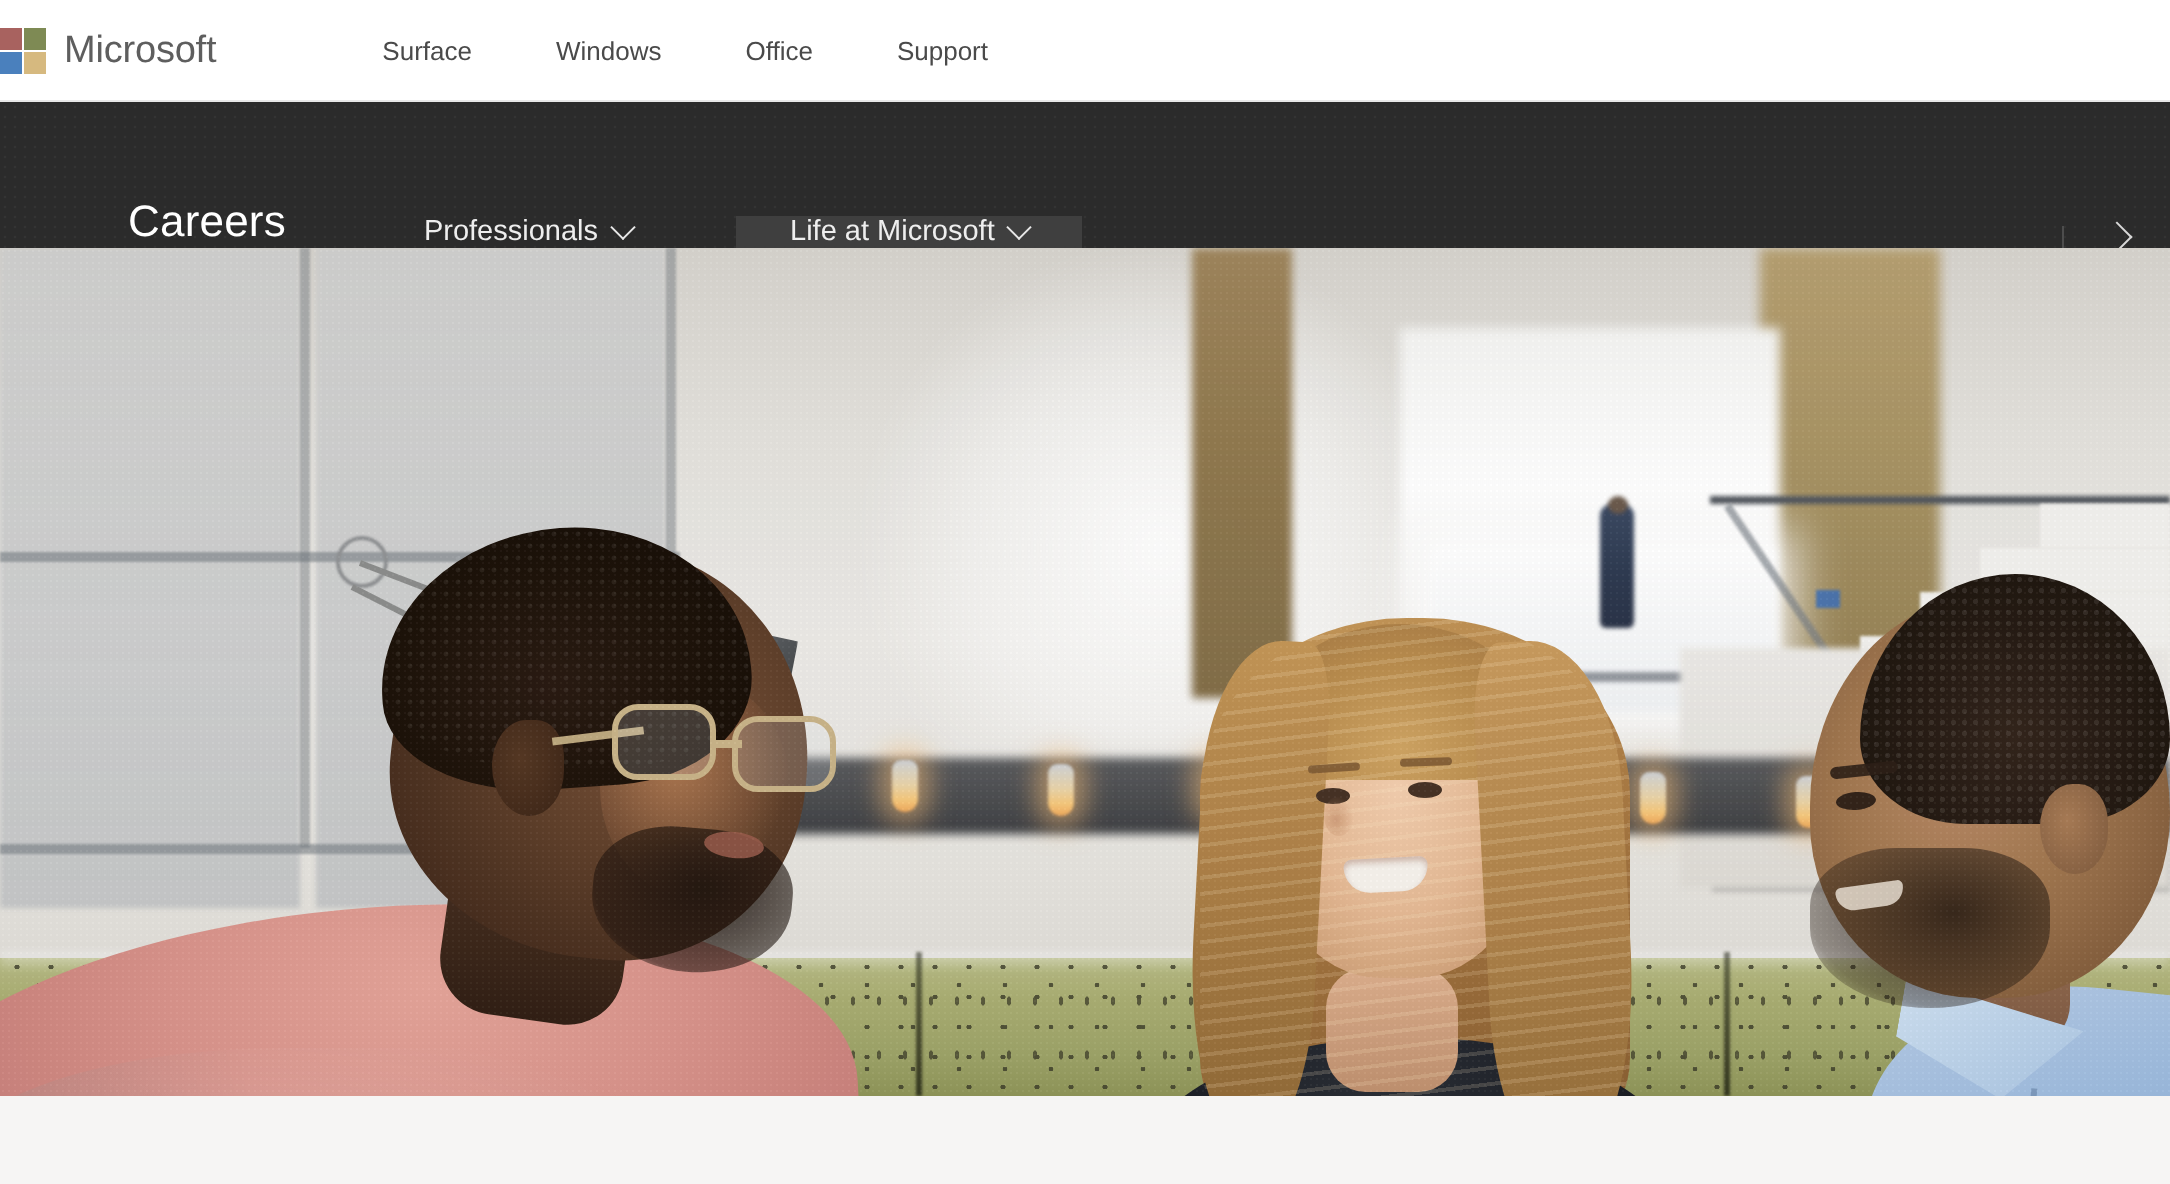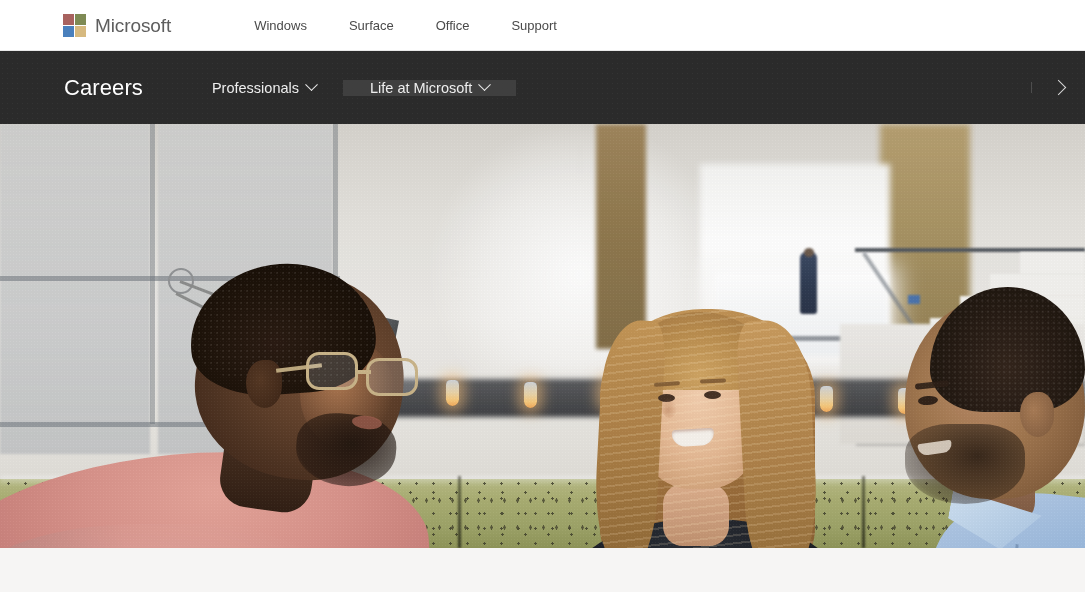--- a/index.html
+++ b/index.html
@@ -13,21 +13,20 @@
   
   .ms-header {
     position: absolute; top: 0; left: 0;
     width: 1085px; height: 51px;
     background: #ffffff;
     display: flex; align-items: center;
     border-bottom: 1px solid #e8e8e8;
   }
   .ms-logo-wrap {
     display: flex; align-items: center;
-    margin-left: 63px;
     height: 100%;
     cursor: pointer;
   }
   .ms-logo-squares {
     width: 23px; height: 23px;
     display: grid;
     grid-template-columns: 11px 11px;
     grid-template-rows: 11px 11px;
     gap: 1px;
     flex: 0 0 auto;
@@ -67,21 +66,21 @@
   .careers-bar::after {
     content: "";
     position: absolute; inset: 0;
     pointer-events: none;
     background-image: radial-gradient(rgba(255,255,255,0.045) 0.7px, transparent 0.8px);
     background-size: 5px 5px;
   }
   .careers-inner {
     position: relative; z-index: 2;
     height: 100%;
-    display: flex; align-items: center;
+    display: flex; align-items: flex-end;
   }
   .careers-brand {
     display: flex; align-items: center;
     margin-left: 64px;
     font-size: 22px;
     color: #ffffff;
     font-weight: 400;
     letter-spacing: 0.1px;
     cursor: pointer;
     white-space: nowrap;
@@ -108,21 +107,21 @@
     transform: rotate(45deg) translate(-2px, -2px);
     flex: 0 0 auto;
   }
   .ctab.is-active::after {
     content: "";
     position: absolute;
     left: 27px; right: 27px; bottom: 9px;
     height: 2px;
     background: #ffffff;
   }
-  .ctab.is-hover { background: #3f3f3f; }
+  .ctab.is-hover { background: #3f3f3f; margin-left: 25px; }
   .careers-spacer { flex: 1 1 auto; }
   .careers-next {
     position: relative;
     width: 54px;
     display: flex; align-items: center; justify-content: center;
     cursor: pointer;
   }
   .careers-next::before {
     content: "";
     position: absolute; left: 0; top: 0; bottom: 0;
@@ -552,22 +551,22 @@
     <span class="ms-logo-squares">
       <span class="sq" id="sq-tl" style="background: rgb(168, 98, 95);"></span>
       <span class="sq" id="sq-tr" style="background: rgb(126, 138, 84);"></span>
       <span class="sq" id="sq-bl" style="background: rgb(74, 128, 189);"></span>
       <span class="sq" id="sq-br" style="background: rgb(214, 185, 127);"></span>
     </span>
     <span class="ms-logo-text">Microsoft</span>
   </div>
 
   <nav class="ms-nav">
+    <a class="ms-nav-item">Surface</a>
     <a class="ms-nav-item">Windows</a>
-    <a class="ms-nav-item">Surface</a>
     <a class="ms-nav-item">Office</a>
     <a class="ms-nav-item">Support</a>
   </nav>
 </div>
 
 <div class="careers-bar" style="background: rgb(43, 43, 43);">
   <div class="careers-inner">
 
     <div class="careers-brand">Careers</div>
 

